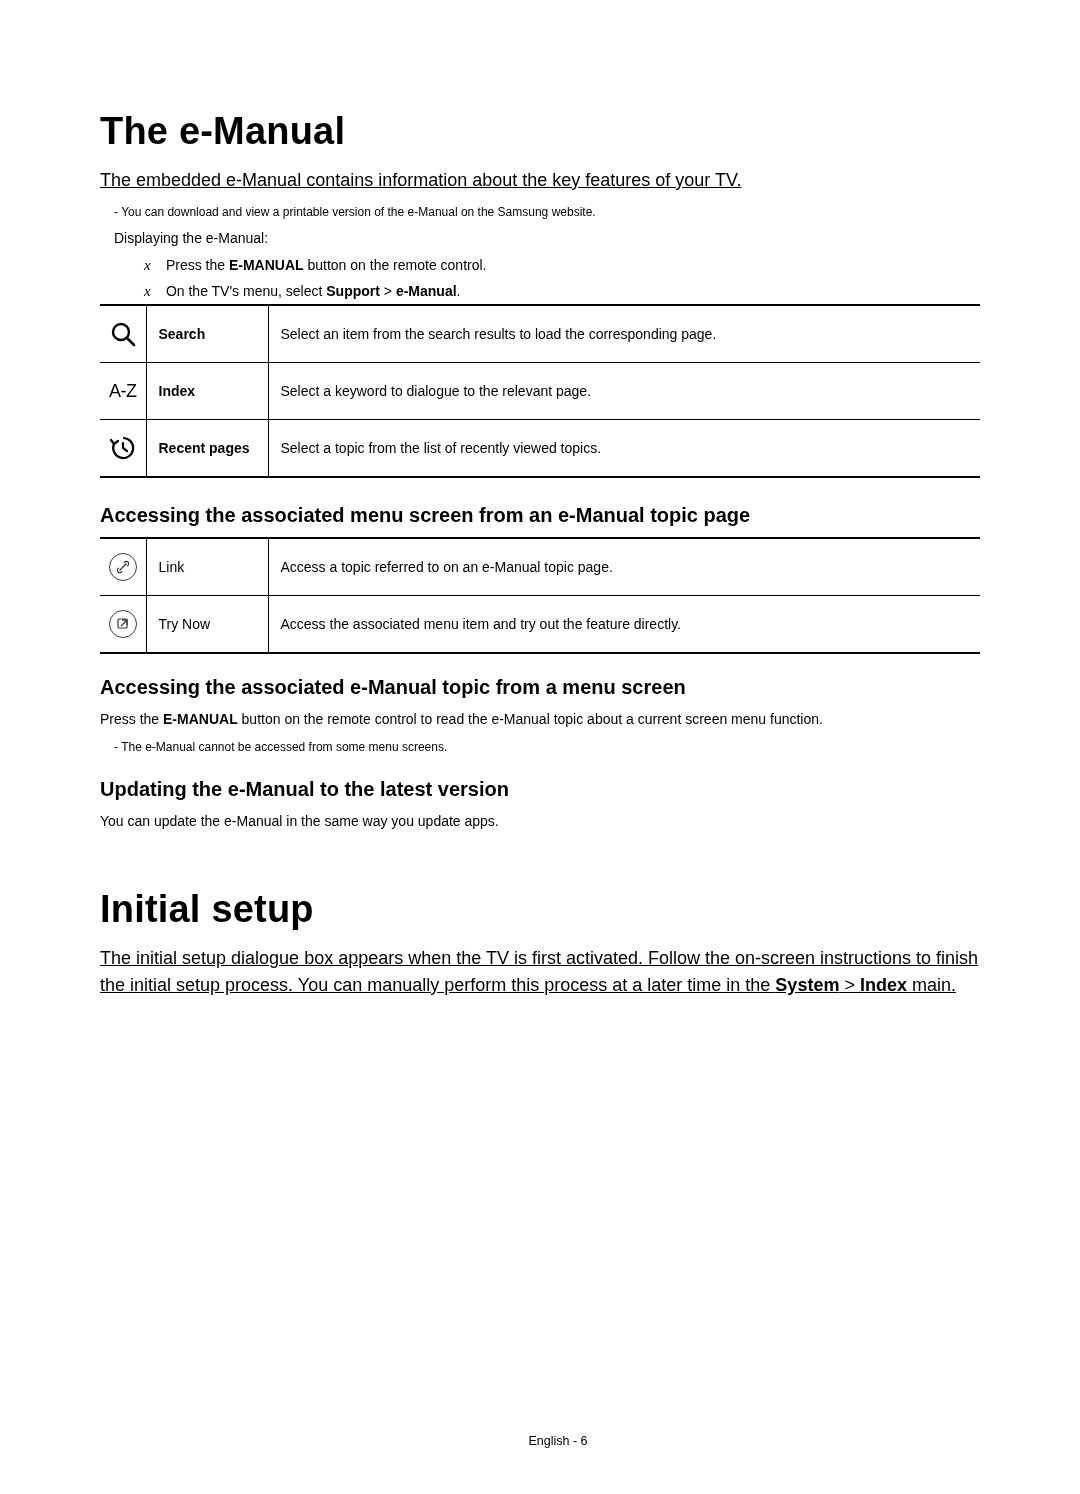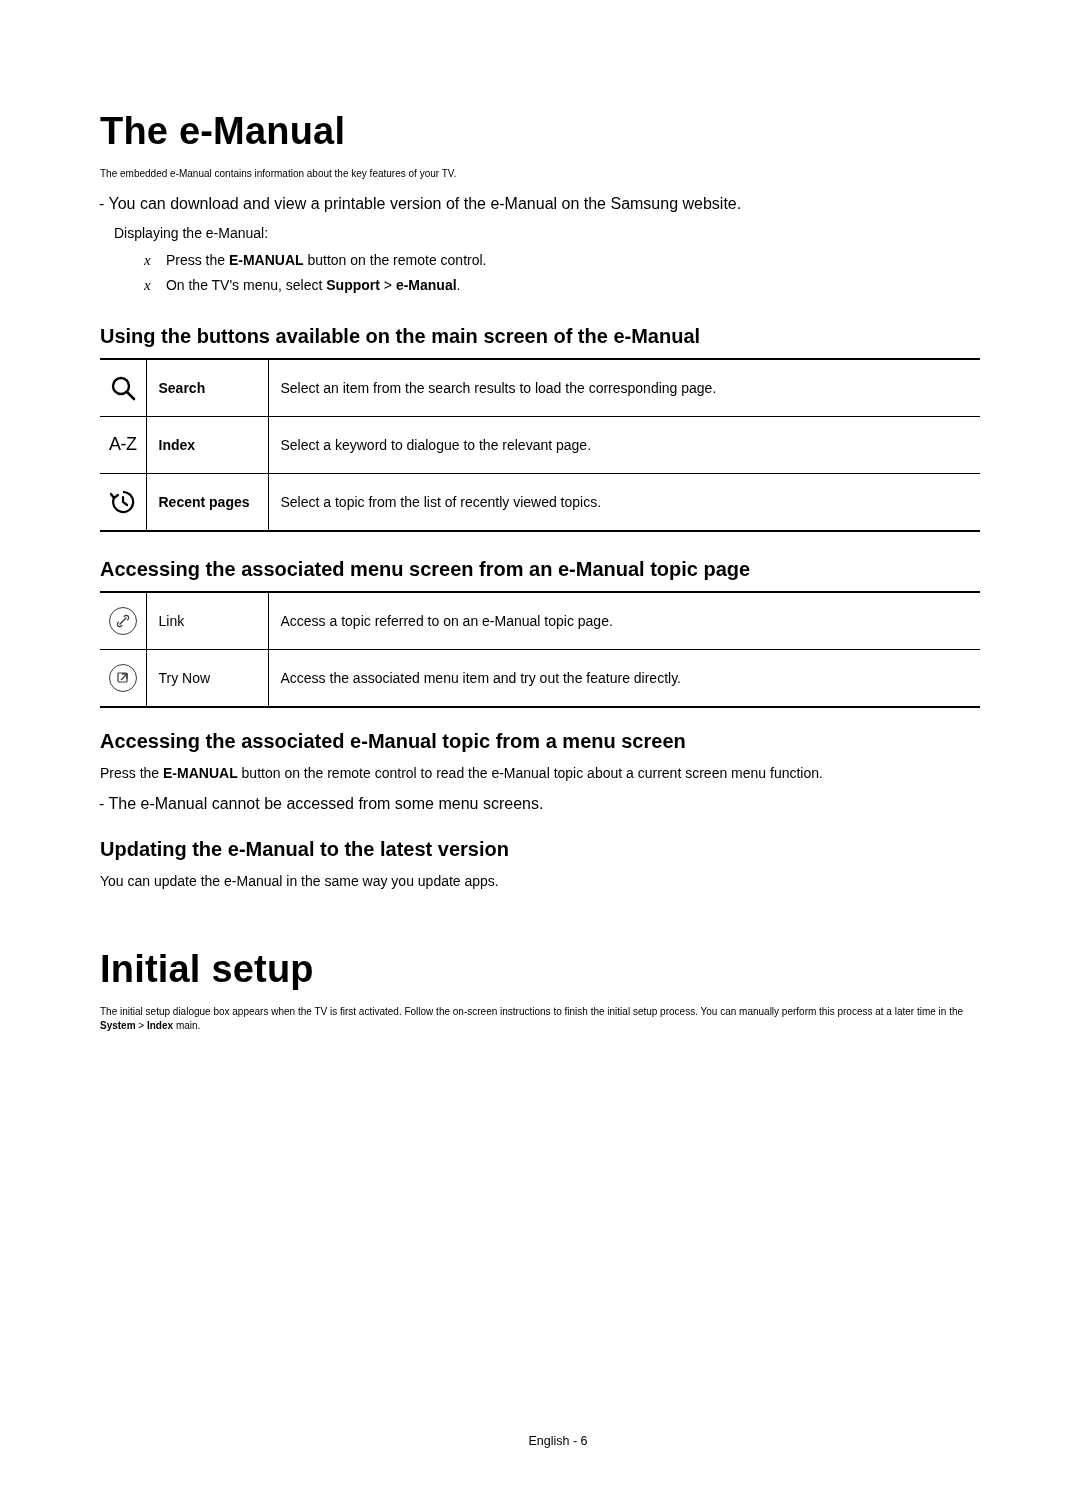--- a/index.html
+++ b/index.html
@@ -1,20 +1,20 @@
 <!DOCTYPE html>
 <html><head>
 <meta charset="utf-8">
 <style>
   * { box-sizing: border-box; margin: 0; padding: 0; }
   html, body { width: 1080px; height: 1494px; background: #fff; font-family: Arial, Helvetica, sans-serif; color: #000; }
   .page { padding: 110px 100px 0 100px; }
   h1 { font-size: 38px; font-weight: 700; margin-bottom: 14px; letter-spacing: 0.2px; }
-  .intro { font-size: 10px; margin-bottom: 10px; line-height: 1.45; }
-  .dash-item { font-size: 16px; margin-left: 13px; line-height: 1.5; margin-bottom: 6px; }
+  .intro { font-size: 18px; margin-bottom: 10px; line-height: 1.45; text-decoration: underline; }
+  .dash-item { font-size: 12px; margin-left: 28px; line-height: 1.5; margin-bottom: 6px; }
   .dash-item::before { content: "- "; margin-left: -14px; }
   .sub-line { font-size: 14px; margin-left: 14px; line-height: 1.6; margin-bottom: 4px; }
   .x-item { font-size: 14px; margin-left: 44px; line-height: 1.7; }
   .x-mark { font-family: "Times New Roman", serif; font-style: italic; font-size: 15px; display: inline-block; width: 18px; }
   .bold { font-weight: 700; }
   h2.section { font-size: 20px; font-weight: 700; margin-top: 26px; margin-bottom: 10px; }
   h2.tight { margin-top: 22px; }
   .body-p { font-size: 14px; margin-bottom: 8px; line-height: 1.5; }
 
   table.feat { width: 100%; border-collapse: collapse; border-top: 2px solid #000; border-bottom: 2px solid #000; font-size: 14px; }
@@ -47,21 +47,20 @@
 
   <p class="x-item">
     <span class="x-mark">x</span>
     <span>Press the </span><span class="bold">E-MANUAL</span><span> button on the remote control.</span>
   </p>
   <p class="x-item">
     <span class="x-mark">x</span>
     <span>On the TV's menu, select </span><span class="bold">Support</span><span> &gt; </span><span class="bold">e-Manual</span><span>.</span>
   </p>
 
-  <h2 class="section">Using the buttons available on the main screen of the e-Manual</h2>
   <table class="feat">
     <tbody>
         <tr>
       <td class="icon-cell">
         <svg width="28" height="28" viewBox="0 0 28 28">
               <circle cx="12" cy="12" r="8" fill="none" stroke="#000" stroke-width="2.4"></circle>
               <line x1="18" y1="18" x2="25" y2="25" stroke="#000" stroke-width="2.6" stroke-linecap="round"></line>
             </svg>
       </td>
       <td class="label-bold">Search</td>

